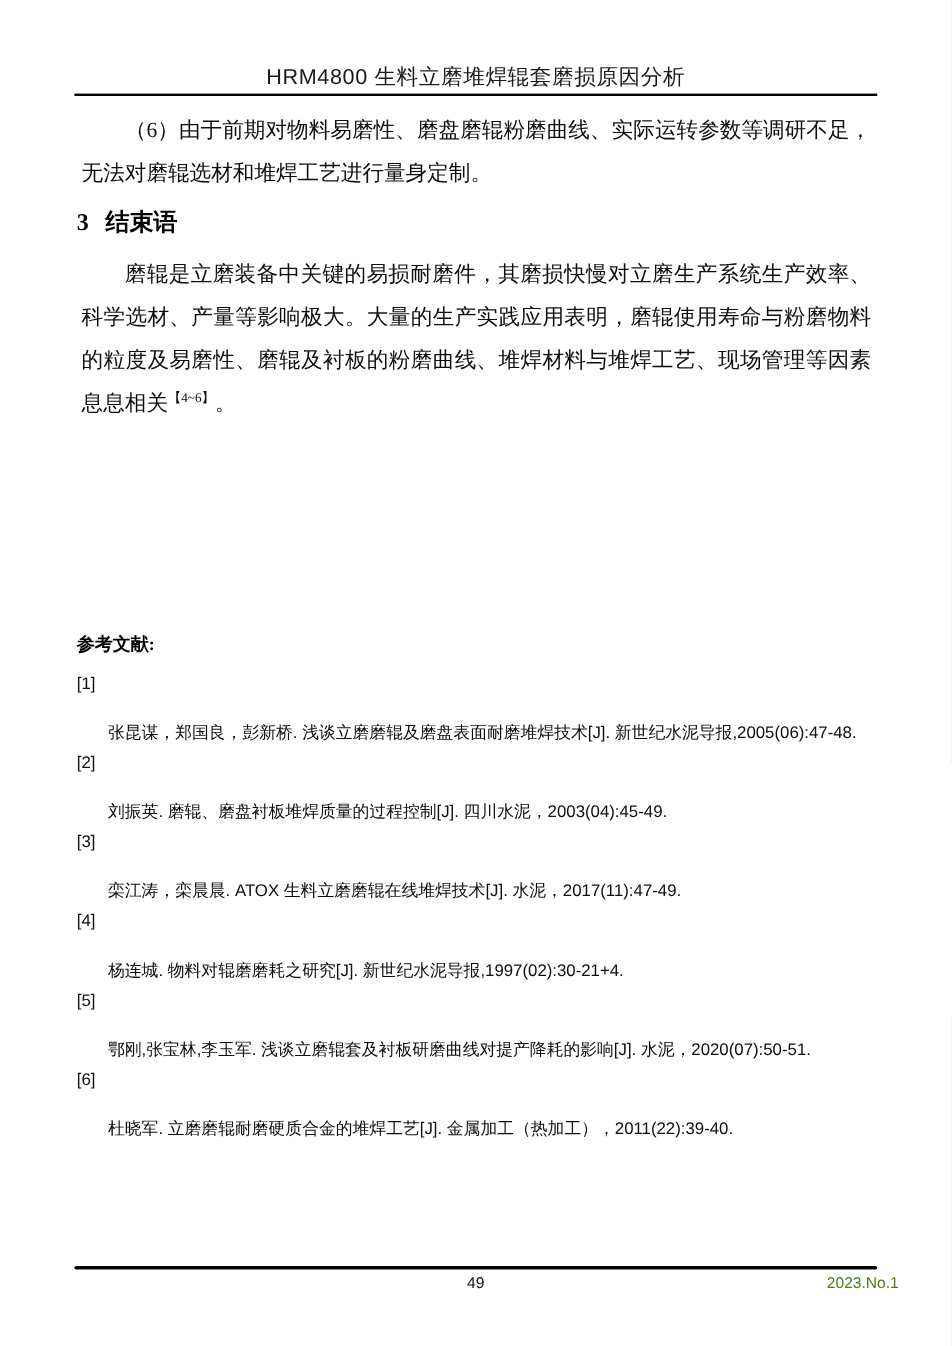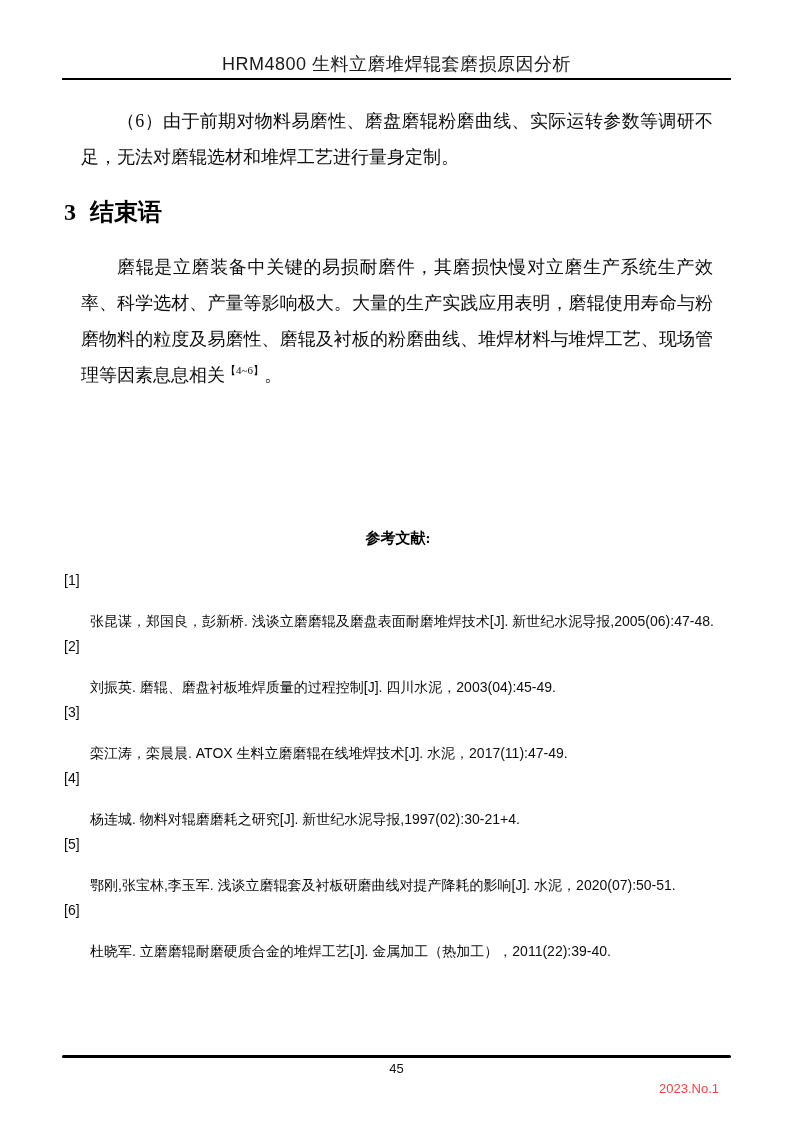--- a/index.html
+++ b/index.html
@@ -44,28 +44,28 @@
     top: 86px;
     left: 64px;
     width: 666px;
     font-family: "Liberation Serif", serif;
     font-size: 18px;
     line-height: 36px;
     text-align: justify;
     color: #0d0d0d;
   }
   .body-para {
-    margin: 17px;
+    margin: 4px;
     text-indent: 2em;
   }
   .section-heading {
     margin: 0;
     padding: 2px 0;
     font-family: "Liberation Serif", serif;
-    font-size: 24px;
+    font-size: 20px;
     font-weight: bold;
     line-height: 36px;
     text-indent: 0;
     color: #000000;
   }
   .section-heading .sec-num {
     margin-right: 14px;
   }
   .cite {
     font-size: 11px;
@@ -81,23 +81,22 @@
     left: 64px;
     width: 668px;
     font-family: "Liberation Sans", sans-serif;
     color: #0d0d0d;
   }
   .ref-heading {
     font-family: "Liberation Serif", serif;
     font-size: 15px;
     font-weight: bold;
     line-height: 28px;
-    margin-bottom: 16px;
+    margin-bottom: 5px;
     color: #000000;
-    text-align: center;
   }
   .ref-item {
     display: flex;
     font-size: 14px;
     line-height: 25px;
     white-space: nowrap;
   }
   .ref-marker {
     flex: 0 0 26px;
   }
@@ -122,27 +121,26 @@
     left: 62px;
     width: 669px;
     text-align: center;
     font-family: "Liberation Sans", sans-serif;
     font-size: 13px;
     color: #111111;
   }
   .footer-issue {
     position: absolute;
     top: 1061px;
-    left: 50px;
+    left: 80px;
     width: 669px;
     text-align: right;
     font-family: "Liberation Sans", sans-serif;
     font-size: 13px;
-    color: #ef4444;
-    margin-top: 20px;
+    color: #4d7c0f;
   }
 </style>
 </head>
 <body>
 
 <div class="page">
 
   <div class="header-title">HRM4800 生料立磨堆焊辊套磨损原因分析</div>
   <div class="header-rule"></div>
 
@@ -179,16 +177,16 @@
       <span class="ref-marker">[5]</span>
       <span class="ref-text">鄂刚,张宝林,李玉军. 浅谈立磨辊套及衬板研磨曲线对提产降耗的影响[J]. 水泥，2020(07):50-51.</span>
     </div>
     <div class="ref-item">
       <span class="ref-marker">[6]</span>
       <span class="ref-text">杜晓军. 立磨磨辊耐磨硬质合金的堆焊工艺[J]. 金属加工（热加工），2011(22):39-40.</span>
     </div>
   </div>
 
   <div class="footer-rule"></div>
-  <div class="footer-page-number">45</div>
+  <div class="footer-page-number">49</div>
   <div class="footer-issue">2023.No.1</div>
 
 </div>
 
 </body></html>

